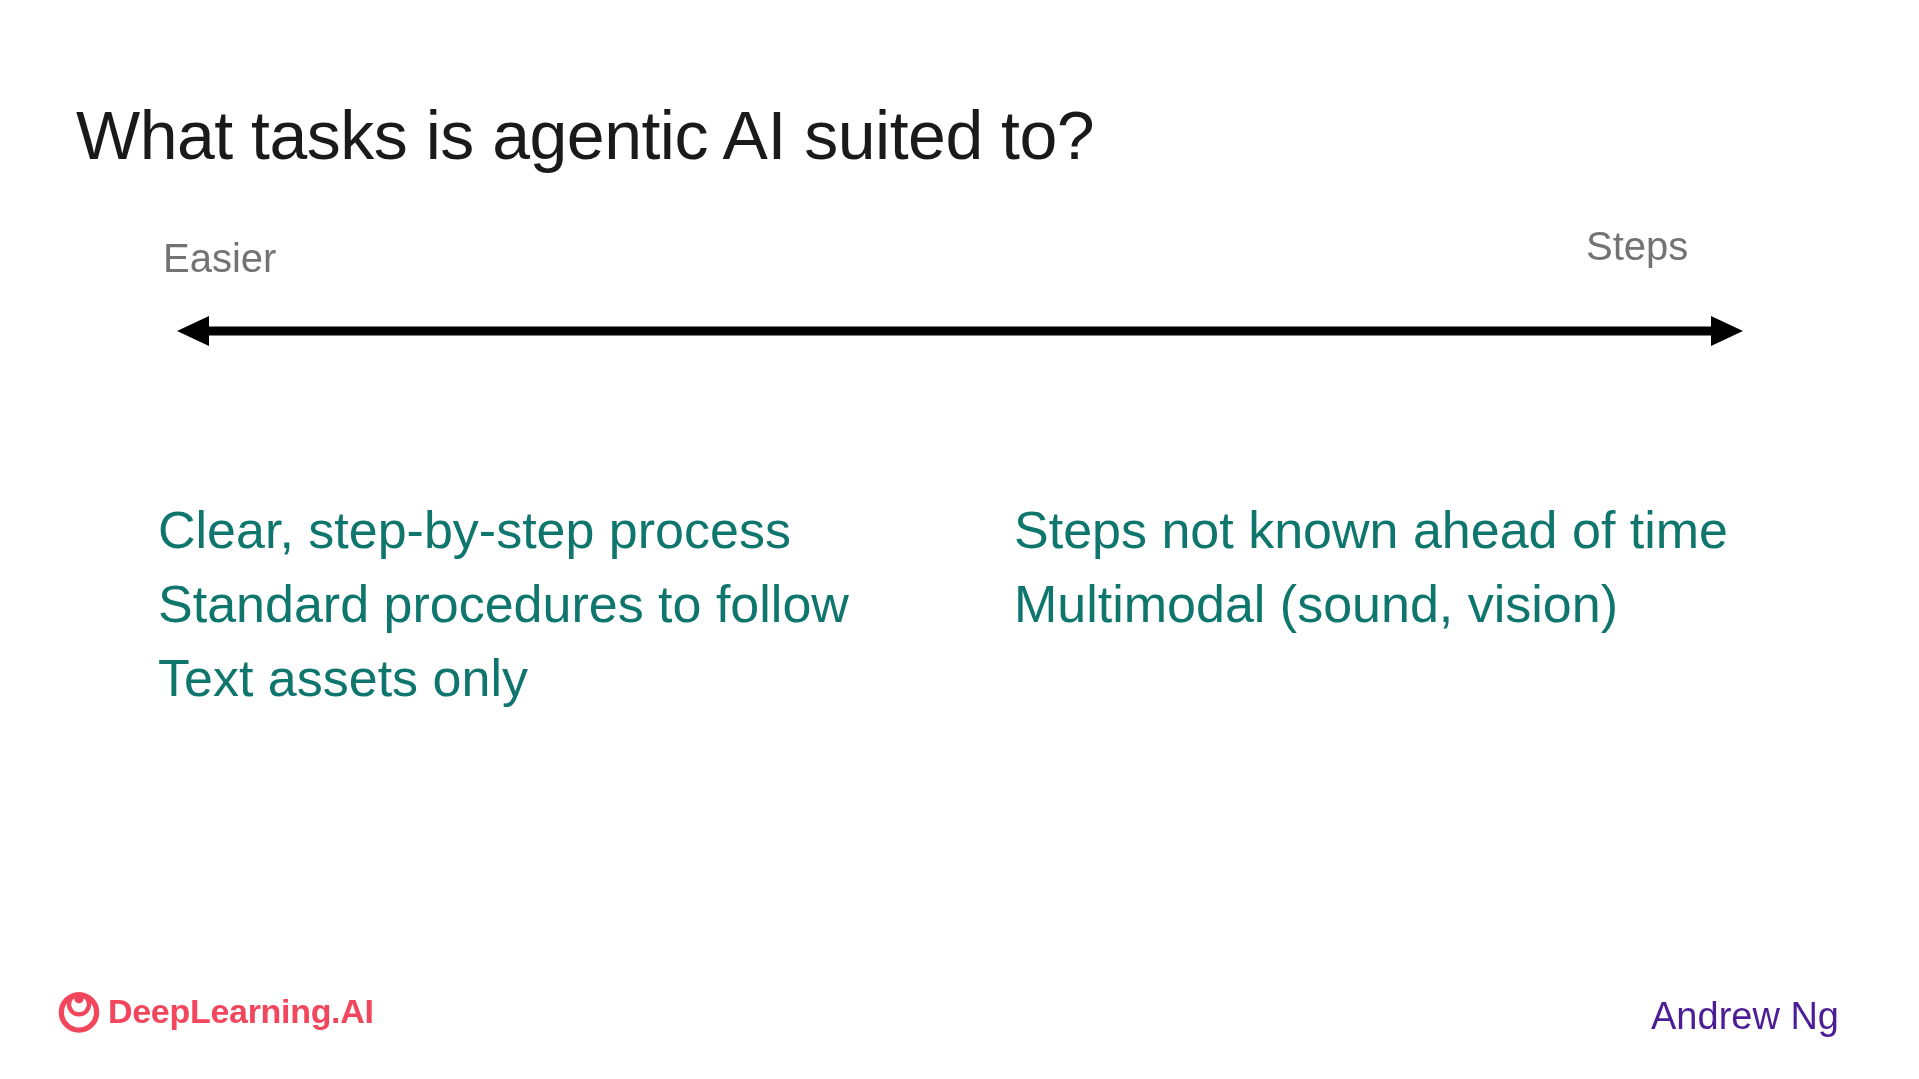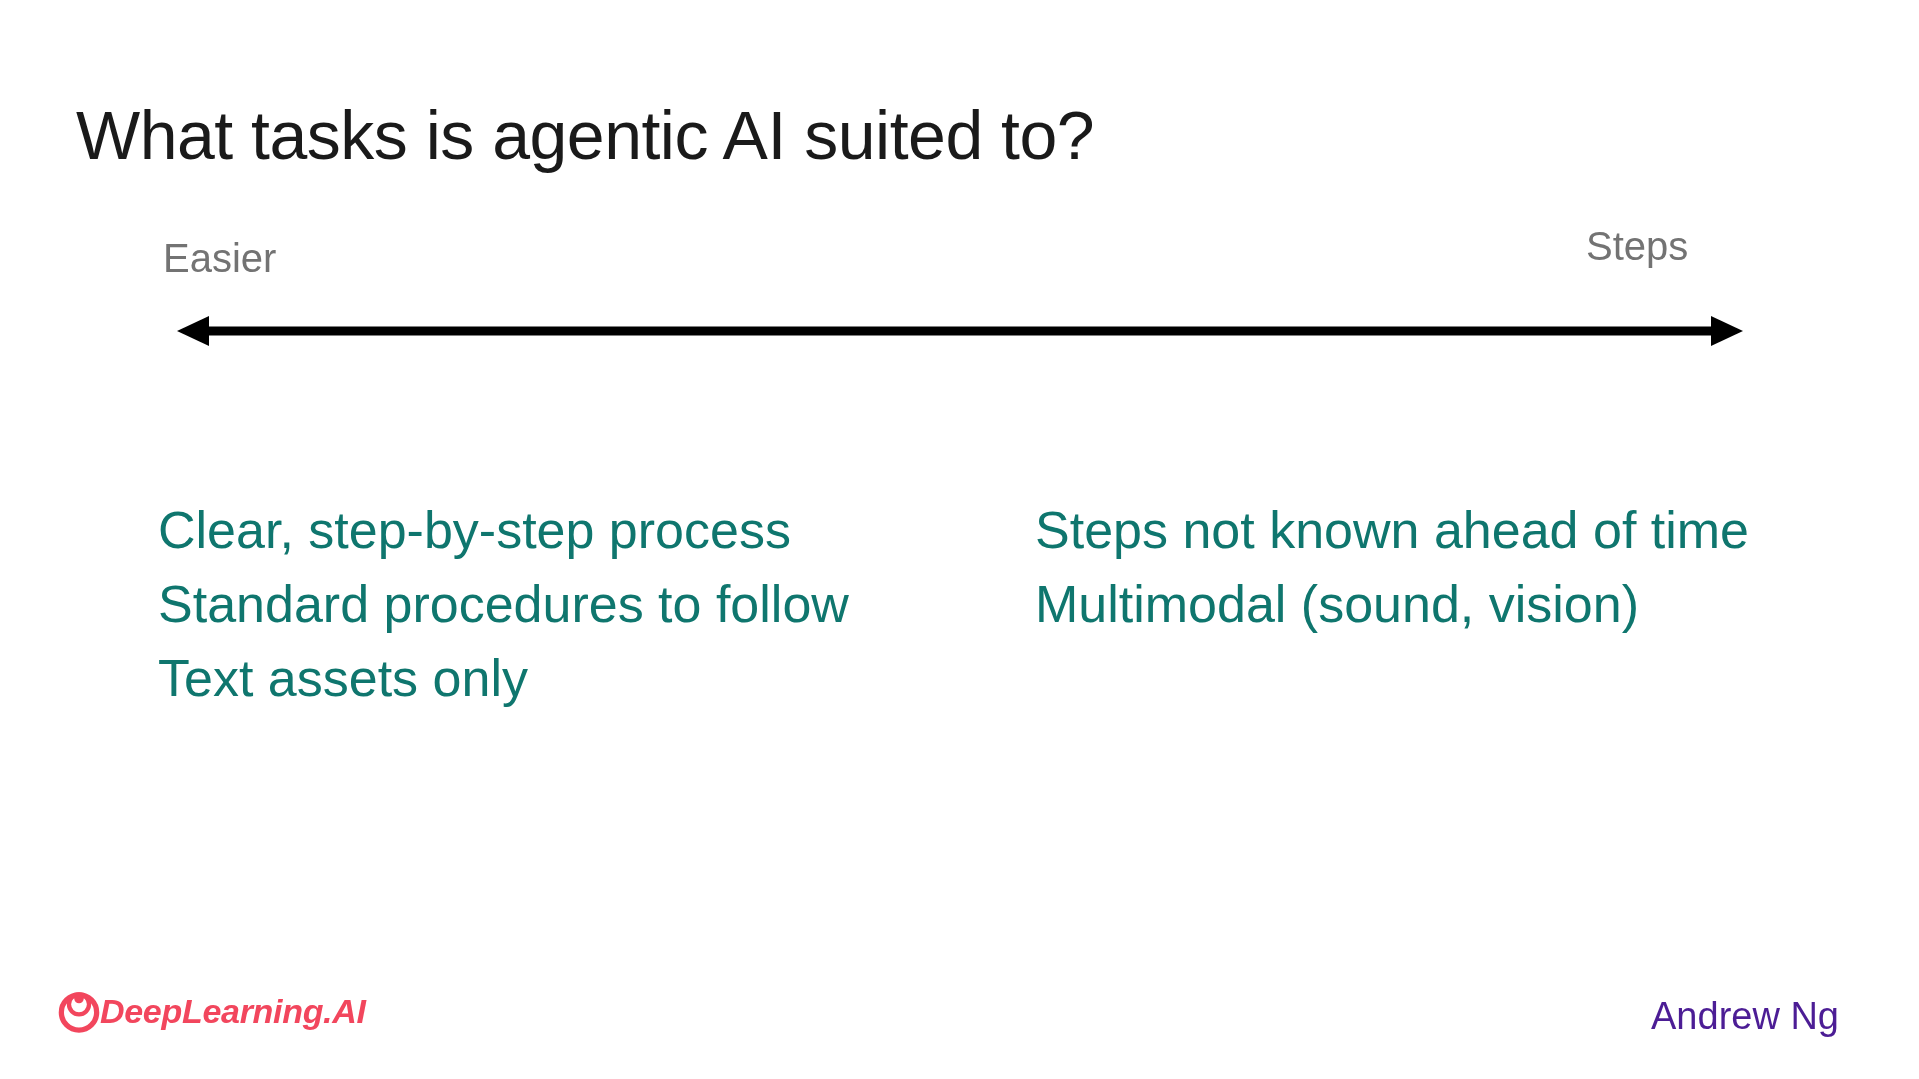--- a/index.html
+++ b/index.html
@@ -43,33 +43,33 @@
     height: 40px;
   }
   .col {
     position: absolute;
     top: 504px;
     font-size: 52px;
     font-weight: 400;
     color: #0f766e;
   }
   .col.left { left: 158px; }
-  .col.right { left: 1035px; }
+  .col.right { left: 1014px; }
   .col .row {
     line-height: 52px;
     white-space: nowrap;
   }
   .col .row + .row { margin-top: 22px; }
   .footer-brand {
     position: absolute;
     left: 58px;
     top: 988px;
     display: flex;
     align-items: center;
-    font-style: italic;
+    gap: 8px;
   }
   .brand-text {
     font-size: 34px;
     font-weight: 700;
     color: #f2465d;
     letter-spacing: -0.3px;
     white-space: nowrap;
   }
   .author {
     position: absolute;

